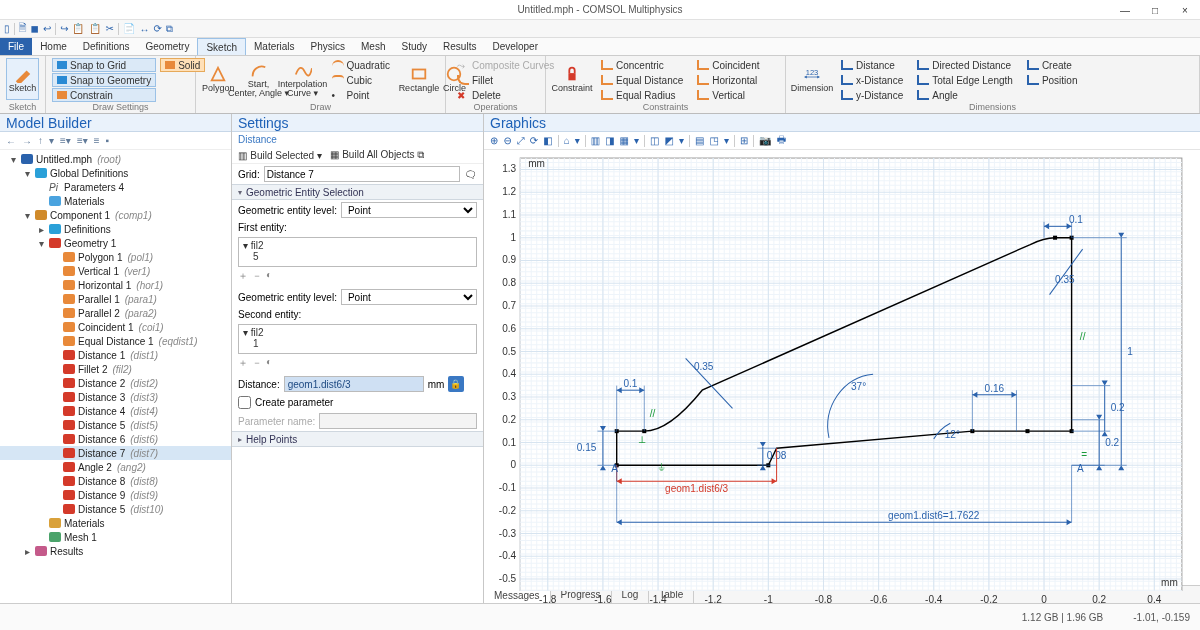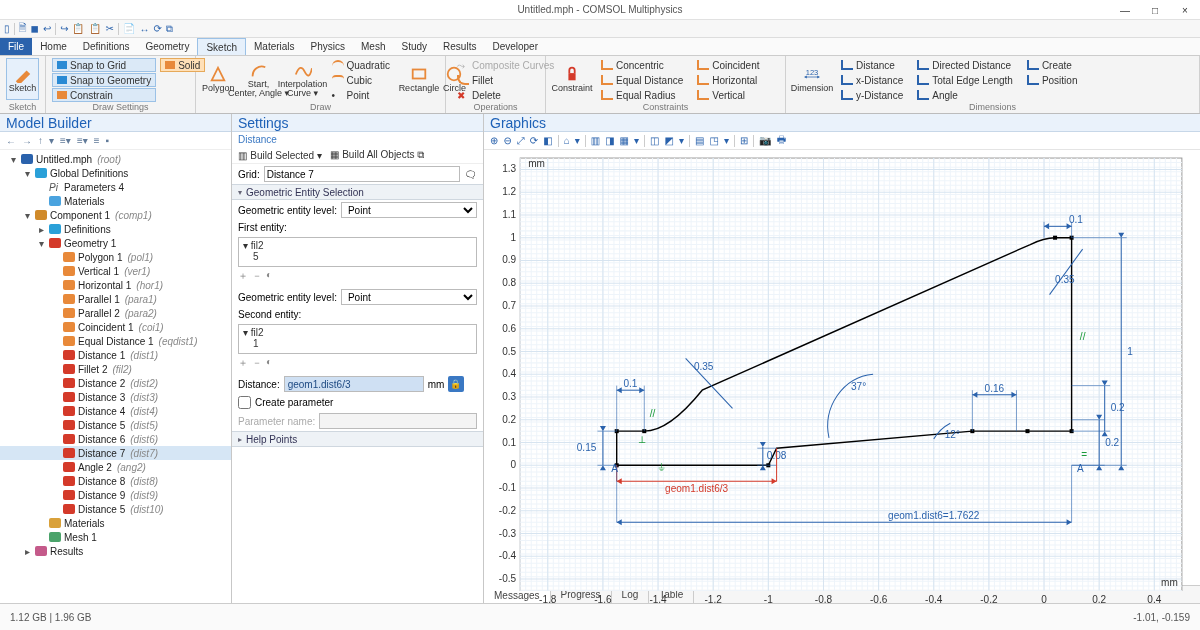--- a/index.html
+++ b/index.html
@@ -63,21 +63,21 @@
 .lock{width:16px;height:16px;background:#3a78c3;color:#fff;display:flex;align-items:center;justify-content:center;font-size:9px;border-radius:2px;}
 
 .graphics{flex:1;display:flex;flex-direction:column;}
 .gtool{height:18px;display:flex;align-items:center;gap:5px;padding:0 6px;border-bottom:1px solid #e4e4e4;color:#2a62ac;}
 .gtool .sep{width:1px;height:12px;background:#ccc;}
 .plot{flex:1;position:relative;background:#fff;}
 #plotsvg{position:absolute;inset:0;}
 .btabs{height:18px;display:flex;align-items:center;border-top:1px solid #ccc;background:#f6f6f6;}
 .btabs .bt{padding:0 10px;height:18px;display:flex;align-items:center;border-right:1px solid #ccc;color:#444;}
 .btabs .bt.active{background:#fff;border-top:2px solid #fff;margin-top:-1px;}
-.status{height:27px;border-top:1px solid #ccc;background:#fafafa;display:flex;align-items:center;justify-content:space-between;gap:30px;padding:12px 10px;color:#555;}
+.status{height:27px;border-top:1px solid #ccc;background:#fafafa;display:flex;align-items:center;justify-content:flex-end;gap:30px;padding:12px 10px;color:#555;}
 
 svg{display:block;}
 </style>
 </head>
 <body>
 
 <div class="winbar">
   <span class="title">Untitled.mph - COMSOL Multiphysics</span>
   <div class="controls">
     <div>—</div>

